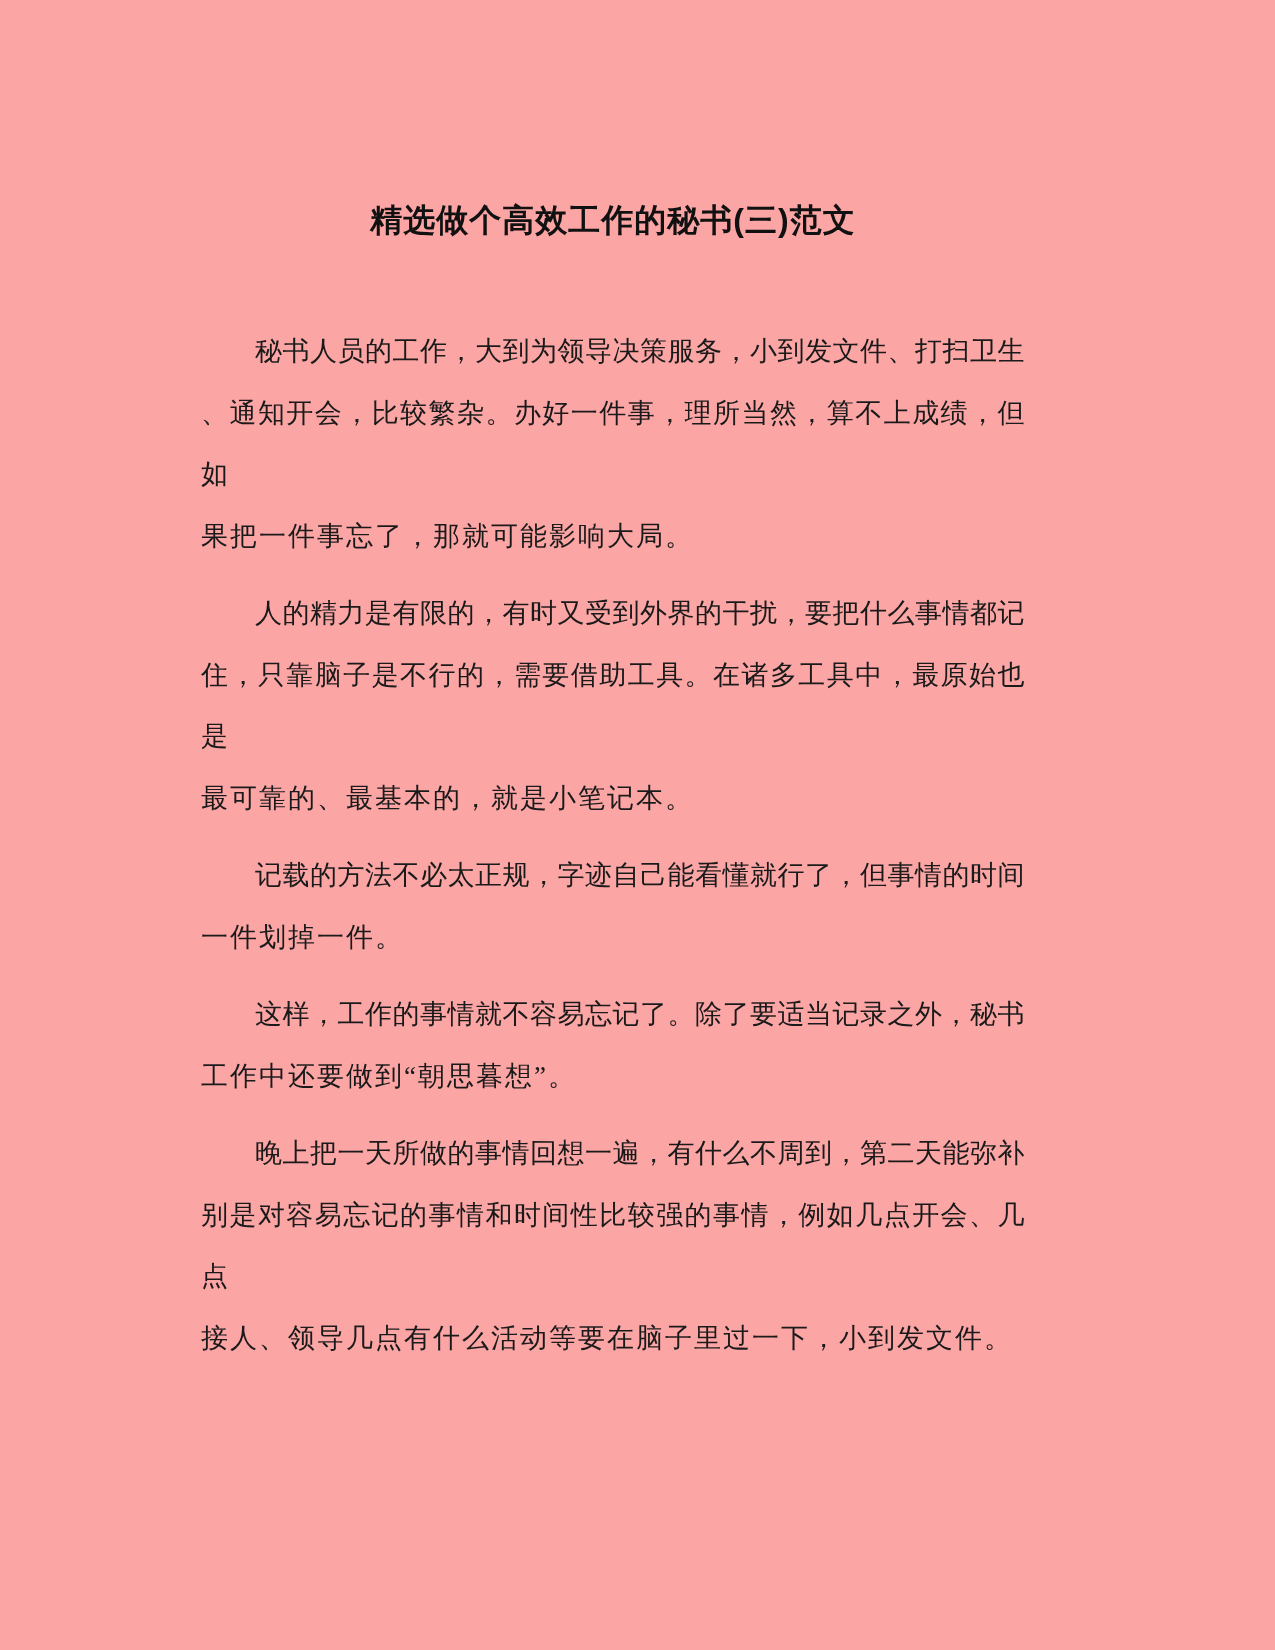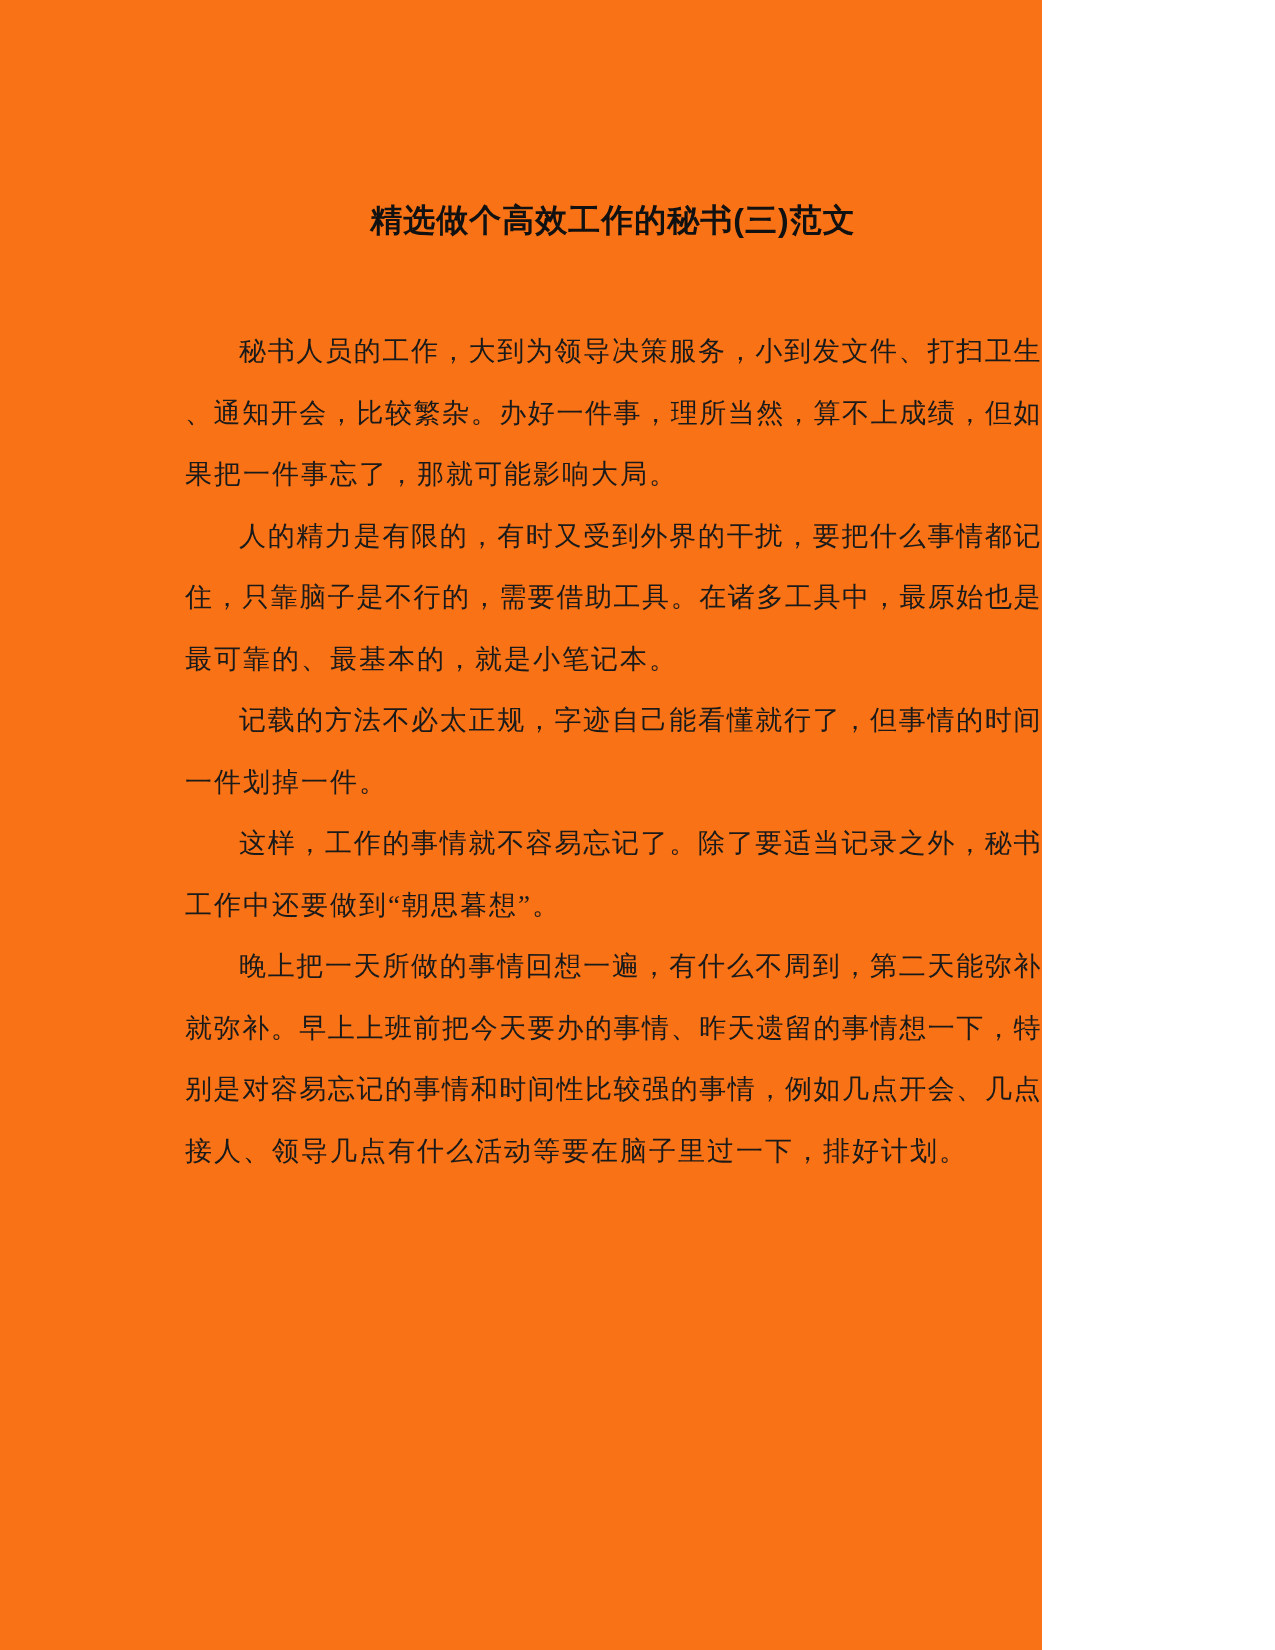--- a/index.html
+++ b/index.html
@@ -2,23 +2,23 @@
 <html><head>
 <meta charset="utf-8">
 <style>
   html, body {
     margin: 0;
     padding: 0;
     background: #ffffff;
   }
   .page {
     position: relative;
-    width: 1042px;
+    width: 1275px;
     height: 1650px;
-    background: #f97316;
+    background: #fca5a5;
     overflow: hidden;
     font-family: "Liberation Serif", serif;
     color: #1a1a1a;
   }
   .content {
     position: absolute;
     left: 185px;
     top: 196px;
     width: 856px;
   }
@@ -30,21 +30,21 @@
     letter-spacing: 1px;
     color: #111111;
     margin: 0 0 77px 0;
     font-family: "Liberation Sans", sans-serif;
   }
   .doc-body {
     font-size: 27px;
     line-height: 61.5px;
   }
   .paragraph {
-    margin: 0;
+    margin: 16px;
     padding: 0;
   }
   .line {
     text-align: justify;
     text-align-last: justify;
     text-justify: inter-character;
     letter-spacing: 0.5px;
     white-space: normal;
   }
   .line.first {
@@ -75,19 +75,18 @@
         <div class="paragraph">
           <div class="line first">记载的方法不必太正规，字迹自己能看懂就行了，但事情的时间</div>
           <div class="line last">一件划掉一件。</div>
         </div>
         <div class="paragraph">
           <div class="line first">这样，工作的事情就不容易忘记了。除了要适当记录之外，秘书</div>
           <div class="line last">工作中还要做到“朝思暮想”。</div>
         </div>
         <div class="paragraph">
           <div class="line first">晚上把一天所做的事情回想一遍，有什么不周到，第二天能弥补</div>
-          <div class="line">就弥补。早上上班前把今天要办的事情、昨天遗留的事情想一下，特</div>
           <div class="line">别是对容易忘记的事情和时间性比较强的事情，例如几点开会、几点</div>
-          <div class="line last">接人、领导几点有什么活动等要在脑子里过一下，排好计划。</div>
+          <div class="line last">接人、领导几点有什么活动等要在脑子里过一下，小到发文件。</div>
         </div>
       </div>
   </div>
 </div>
 
 </body></html>

